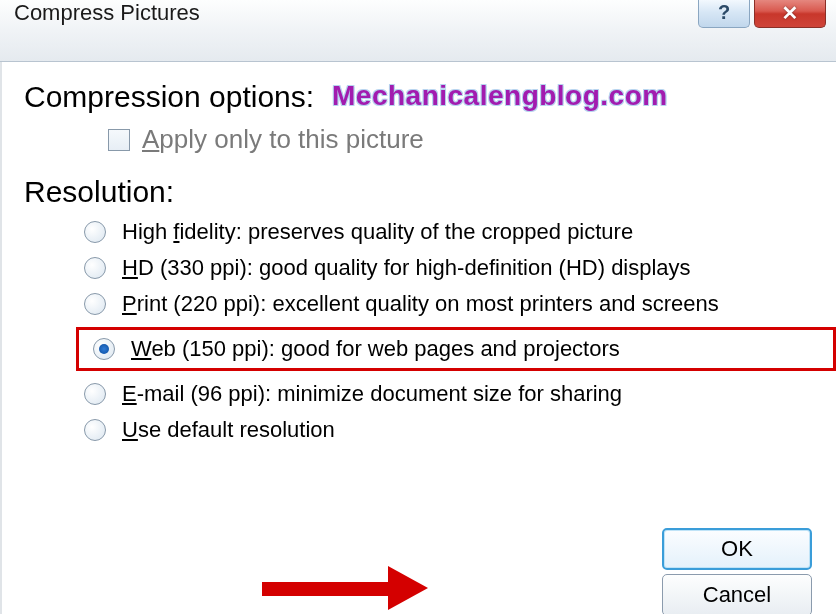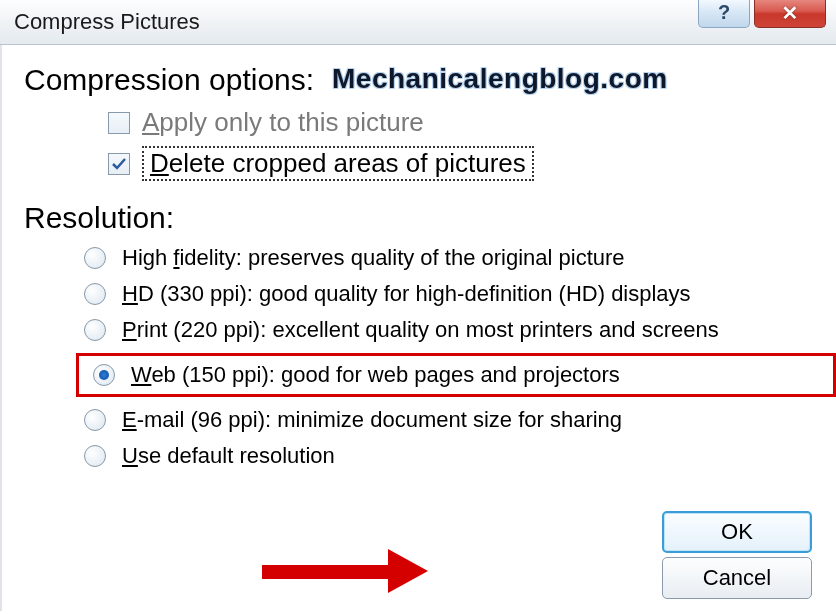--- a/index.html
+++ b/index.html
@@ -8,25 +8,25 @@
     padding: 0;
     font-family: "Segoe UI", Tahoma, sans-serif;
     font-size: 20px;
     background: #fff;
     width: 836px;
     height: 614px;
     position: relative;
     overflow: hidden;
   }
   .titlebar {
-    height: 45px;
+    height: 62px;
     background: linear-gradient(to bottom, #fdfefe 0%, #f0f3f6 50%, #e5eaef 100%);
     border-bottom: 1px solid #b8c4d0;
     display: flex;
-    align-items: center;
+    align-items: flex-start;
     justify-content: space-between;
     padding-left: 14px;
     position: relative;
   }
   .titlebar .title {
     color: #1a1a1a;
     font-size: 22px;
   }
   .title-buttons {
     position: absolute;
@@ -76,21 +76,21 @@
     font-size: 30px;
     color: #000;
     margin-bottom: 10px;
   }
   .watermark {
     position: absolute;
     top: 18px;
     left: 330px;
     font-size: 28px;
     font-weight: bold;
-    color: #0f172a;
+    color: #a21caf;
     text-shadow: 1px 1px 0 #b8d4ef, -1px -1px 0 #b8d4ef, 1px -1px 0 #b8d4ef, -1px 1px 0 #b8d4ef;
     letter-spacing: 0.5px;
   }
   .option-row {
     display: flex;
     align-items: center;
     margin: 8px 0 8px 84px;
     font-size: 26px;
     color: #000;
   }
@@ -213,36 +213,26 @@
 
   <div class="section-label">Compression options:</div>
 
   <div class="option-row disabled">
     <span class="checkbox"></span>
     <span>
       <span class="underlined-letter">A</span><span>pply only to this picture</span>
     </span>
   </div>
 
-  <div class="option-row">
-    <span class="checkbox">
-      <svg width="18" height="18" viewBox="0 0 18 18">
-        <path d="M3 9 L7 13 L15 4" stroke="#2b5a9e" stroke-width="2.5" fill="none"></path>
-      </svg>
-    </span>
-    <span class="dotted-box">
-      <span class="underlined-letter">D</span><span>elete cropped areas of pictures</span>
-    </span>
-  </div>
 
   <div class="section-label" style="margin-top:20px;">Resolution:</div>
 
   <div class="radio-row">
     <span class="radio"></span>
-    <span><span>High </span><span class="underlined-letter">f</span><span>idelity: preserves quality of the original picture</span></span>
+    <span><span>High </span><span class="underlined-letter">f</span><span>idelity: preserves quality of the cropped picture</span></span>
   </div>
 
   <div class="radio-row">
     <span class="radio"></span>
     <span><span></span><span class="underlined-letter">H</span><span>D (330 ppi): good quality for high-definition (HD) displays</span></span>
   </div>
 
   <div class="radio-row">
     <span class="radio"></span>
     <span><span></span><span class="underlined-letter">P</span><span>rint (220 ppi): excellent quality on most printers and screens</span></span>

